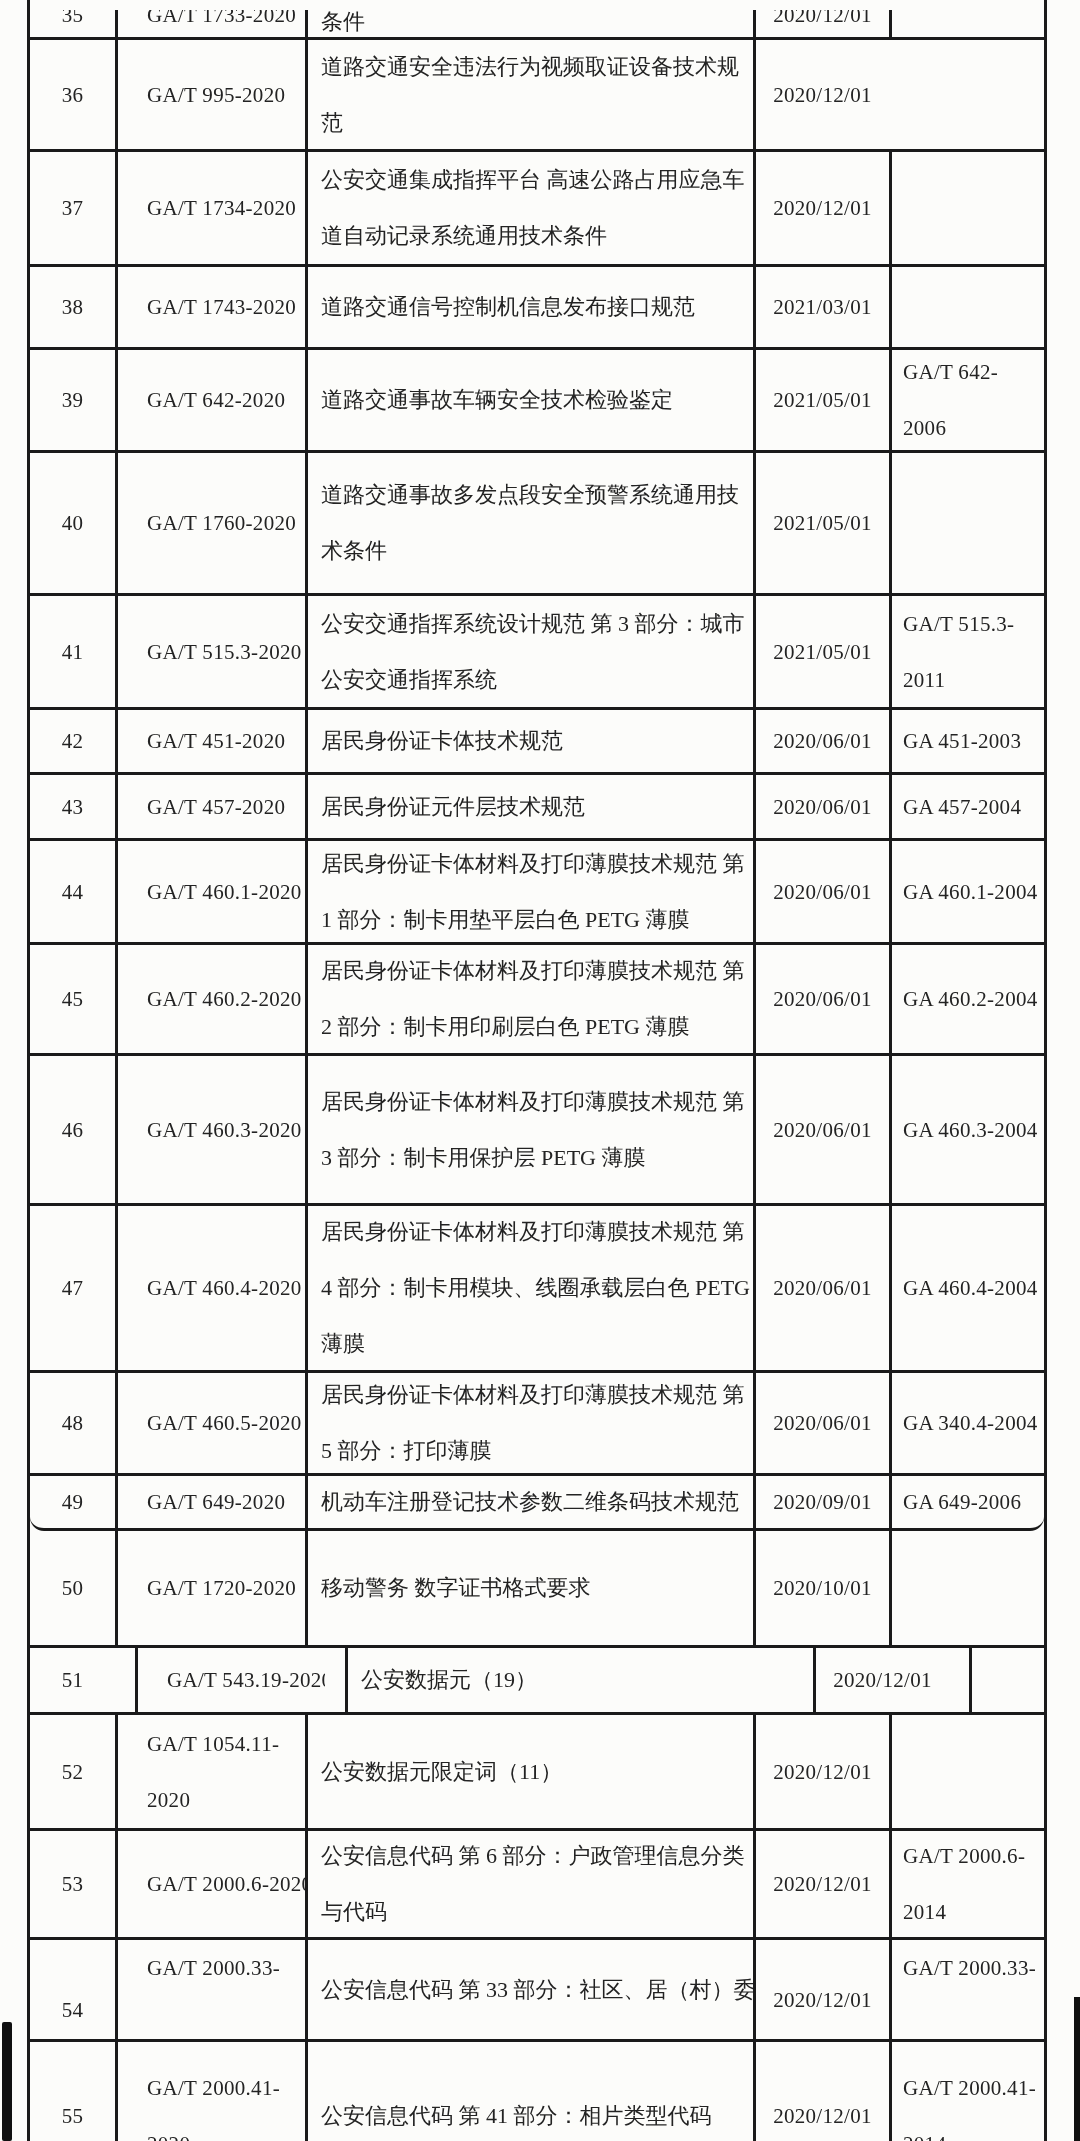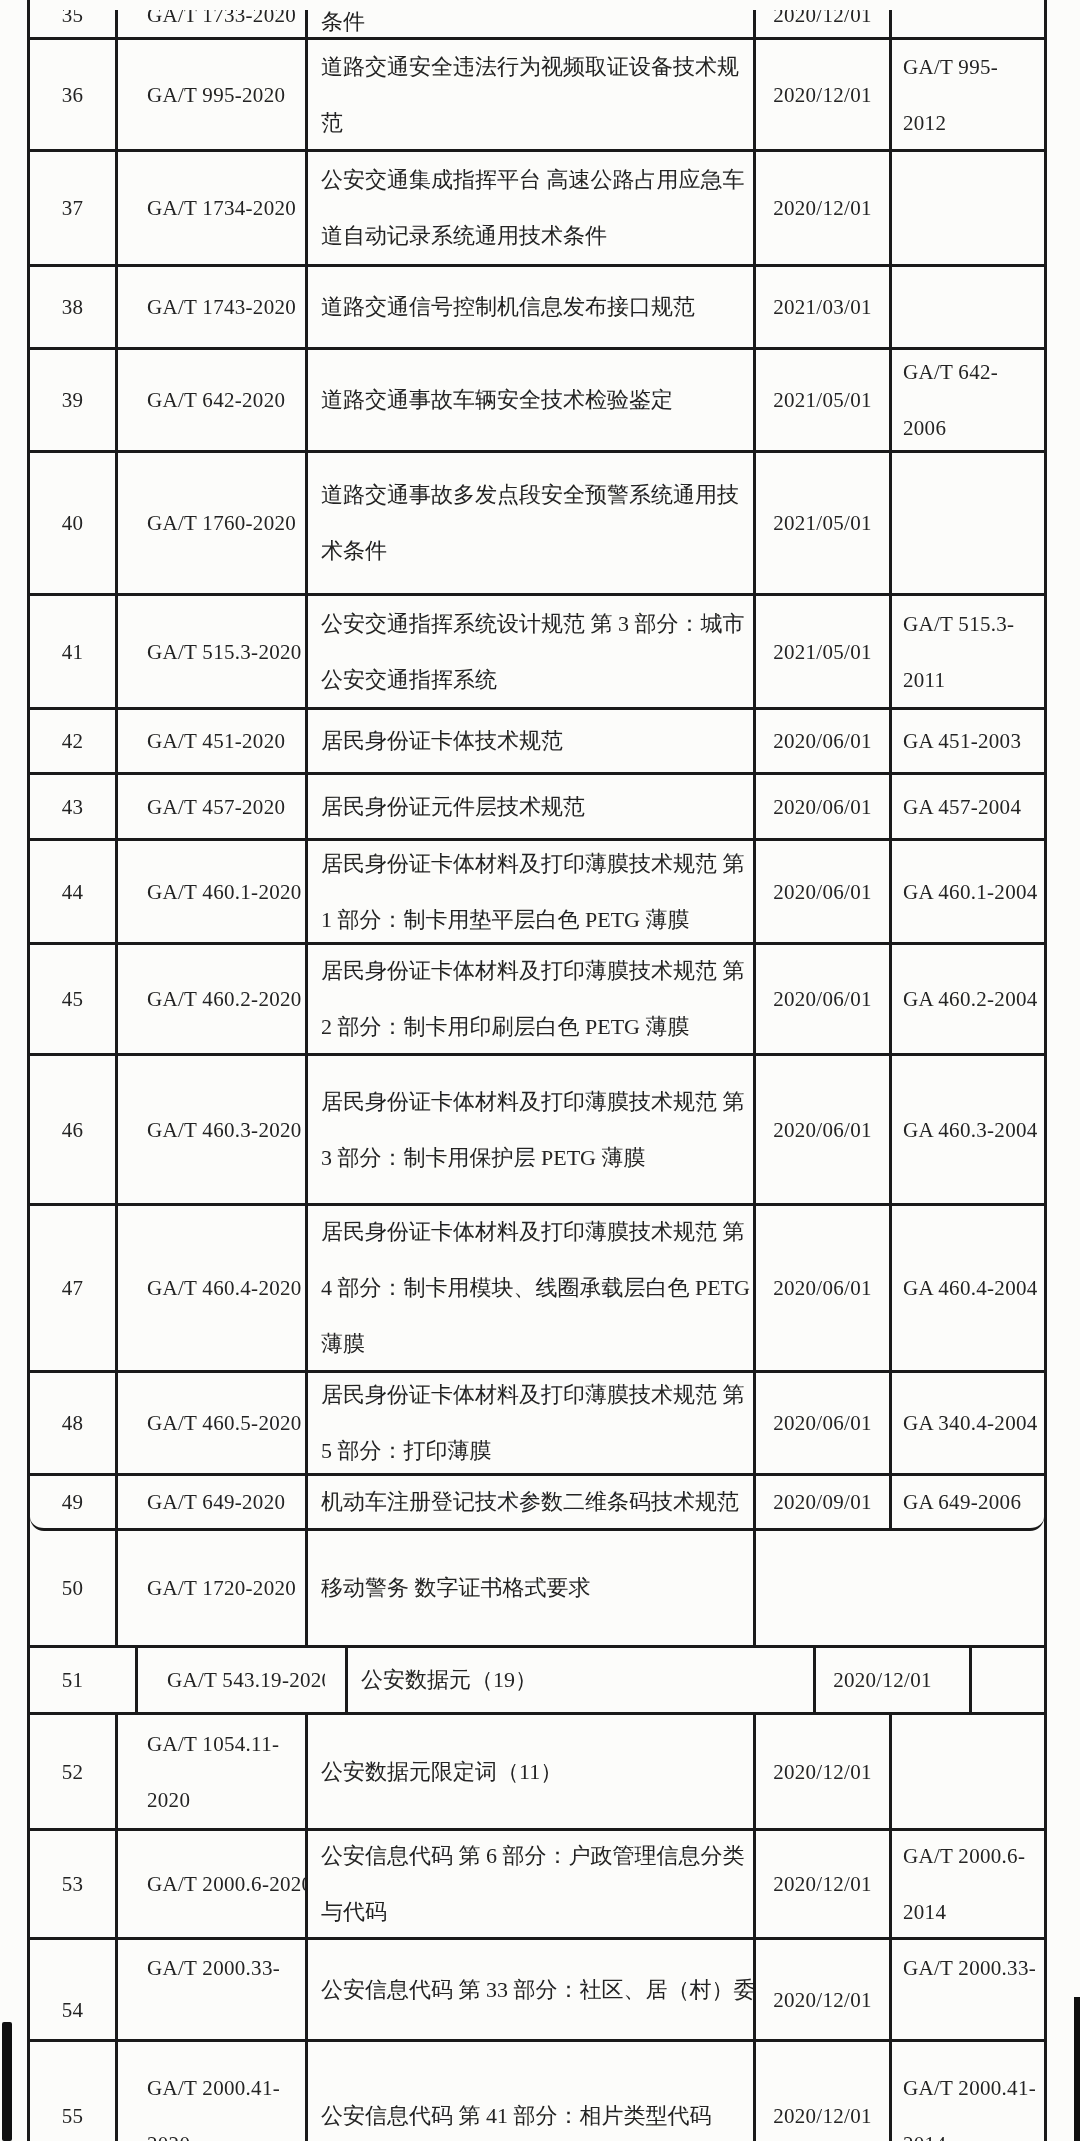--- a/index.html
+++ b/index.html
@@ -95,26 +95,20 @@
           <div class="lines">
             <div class="line">道路交通安全违法行为视频取证设备技术规</div>
             <div class="line">范</div>
           </div>
         </div>
     <div class="cell c4">
           <div class="lines">
             <div class="line">2020/12/01</div>
           </div>
         </div>
-    <div class="cell c5">
-          <div class="lines">
-            <div class="line">GA/T 995-</div>
-            <div class="line">2012</div>
-          </div>
-        </div>
   </div>
       <div class="trow" data-row="37" style="height: 115px;">
     <div class="cell c1">
           <div class="lines">
             <div class="line">37</div>
           </div>
         </div>
     <div class="cell c2">
           <div class="lines">
             <div class="line">GA/T 1734-2020</div>
@@ -472,20 +466,25 @@
           </div>
         </div>
     <div class="cell c2">
           <div class="lines">
             <div class="line">GA/T 1720-2020</div>
           </div>
         </div>
     <div class="cell c3">
           <div class="lines">
             <div class="line">移动警务 数字证书格式要求</div>
+          </div>
+        </div>
+    <div class="cell c4">
+          <div class="lines">
+            <div class="line">2020/10/01</div>
           </div>
         </div>
     <div class="cell c5">
           <div class="lines"></div>
         </div>
   </div>
       <div class="trow" data-row="51" style="height: 67px; gap: 20px;">
     <div class="cell c1">
           <div class="lines">
             <div class="line">51</div>

